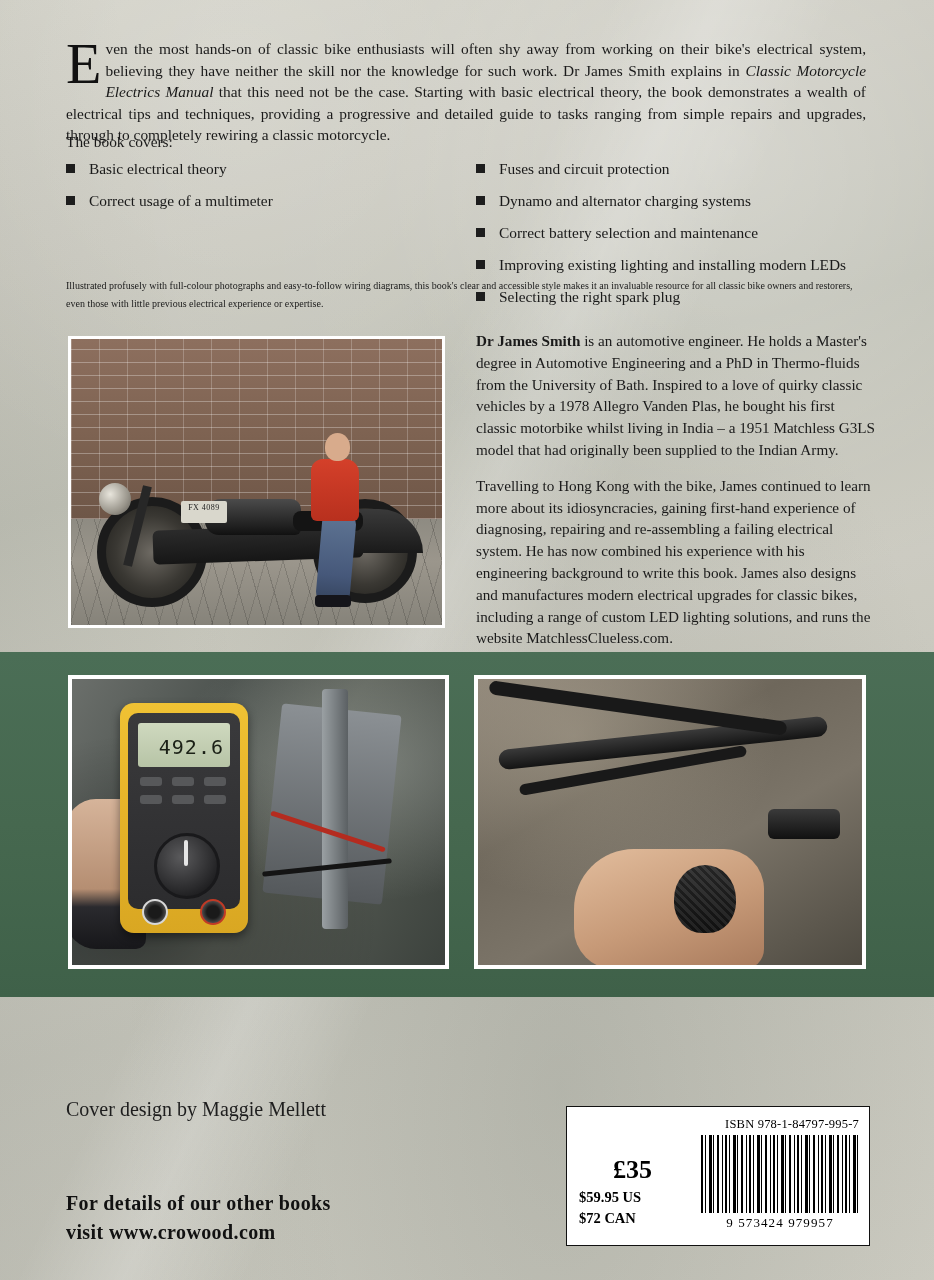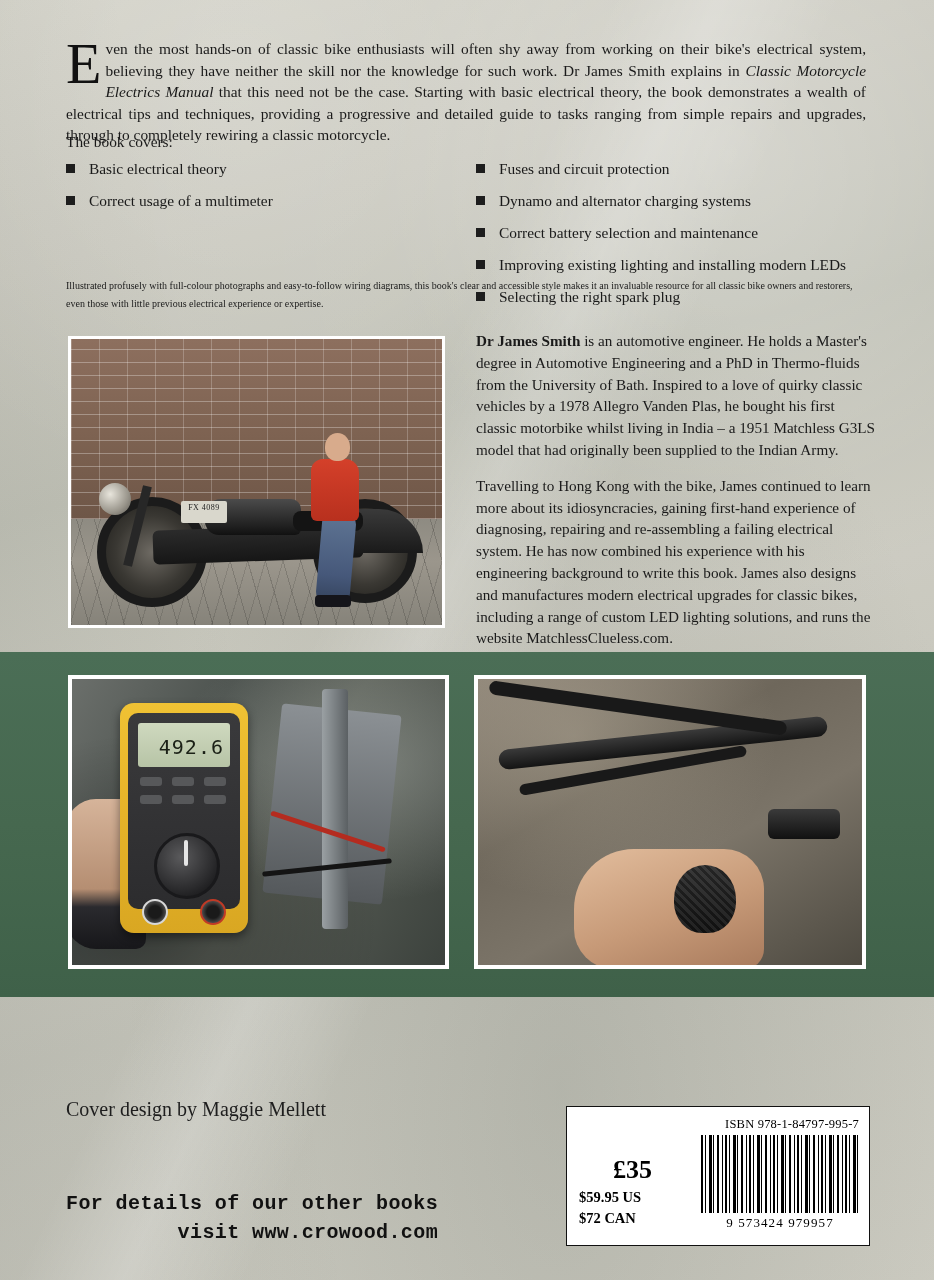--- a/index.html
+++ b/index.html
@@ -443,27 +443,26 @@
     position: absolute;
     left: 66px;
     top: 1098px;
     font-size: 20px;
     color: #1e1e1e;
   }
   .other-books {
     position: absolute;
     left: 66px;
     top: 1189px;
-    font-family: Liberation Mono, monospace;
+    font-family: Liberation Serif, serif;
     font-weight: bold;
     font-size: 20px;
     line-height: 29px;
     color: #111;
     letter-spacing: 0.4px;
-    text-align: right;
   }
 
   
   .isbn-box {
     position: absolute;
     left: 566px;
     top: 1106px;
     width: 304px;
     height: 140px;
     background: #ffffff;

